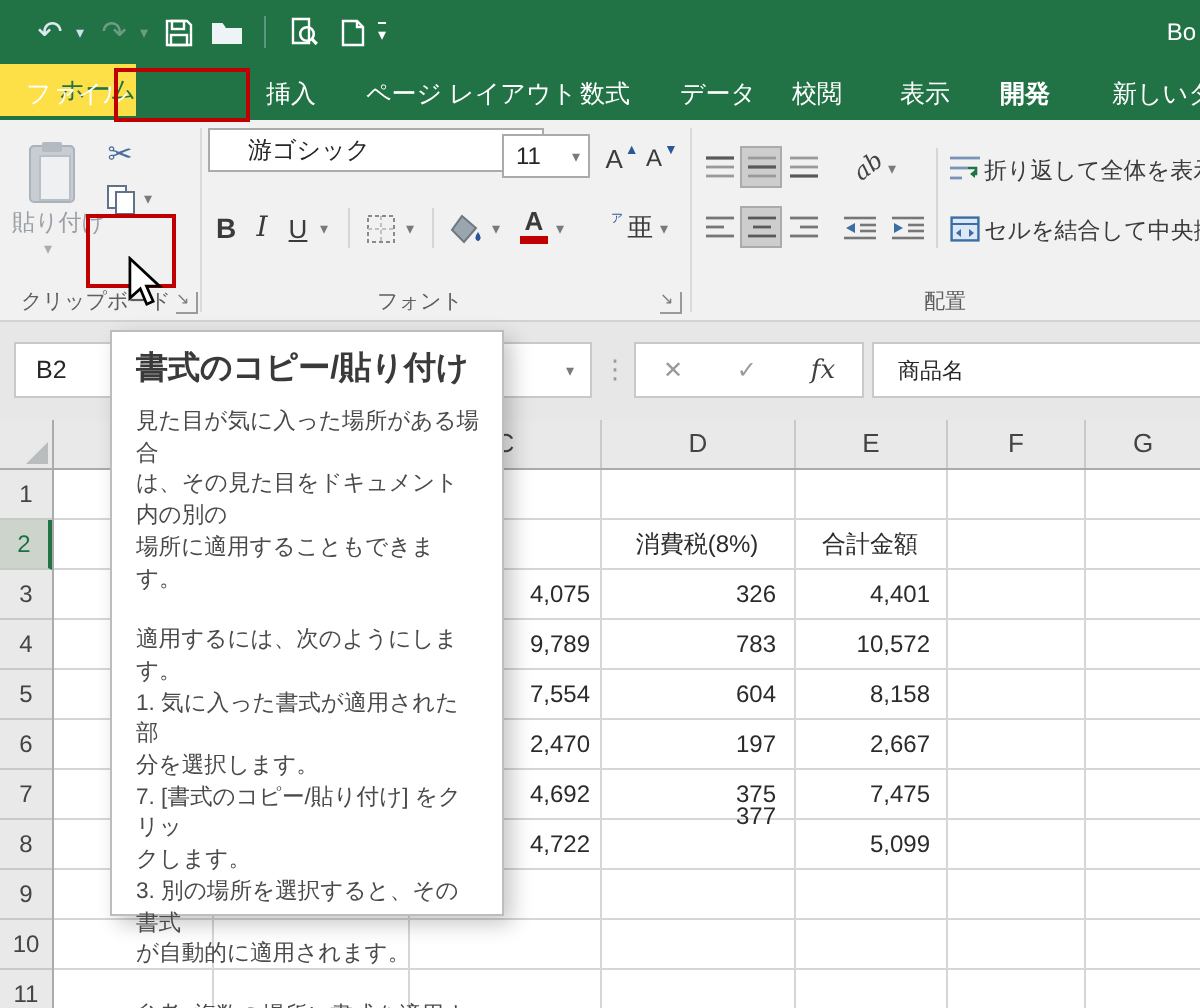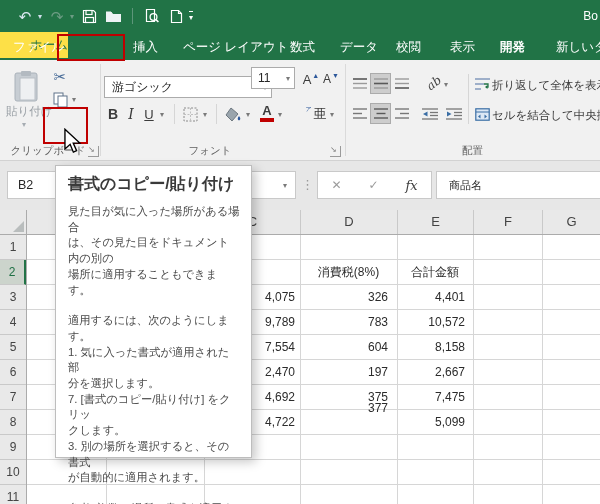--- a/index.html
+++ b/index.html
@@ -146,21 +146,21 @@
     <svg width="42" height="34" viewBox="0 0 42 34">
       <rect x="12" y="6" width="11" height="7" transform="rotate(40 17 9)" fill="#e8b84b" stroke="#a8852f"></rect>
       <rect x="19" y="13" width="7" height="5" transform="rotate(40 22 15)" fill="#6b6b6b"></rect>
       <line x1="25" y1="18" x2="31" y2="25" stroke="#6b6b6b" stroke-width="3"></line>
     </svg>
   </div>
   <div class="grp-label" style="left:2px;top:84px;width:92px;">クリップボード</div>
   <div class="launcher" style="left:88px;top:86px;">↘</div>
   <div class="grp-sep" style="left:100px;"></div>
 
-  <div class="combo" style="left:104px;top:16px;width:168px;padding-left:7px;">
+  <div class="combo" style="left:104px;top:4px;width:168px;padding-left:19px;">
     <span>游ゴシック</span>
     <span class="dd">▾</span>
   </div>
   <div class="combo" style="left:251px;top:7px;width:44px;padding-left:6px;">
     <span>11</span>
     <span class="dd">▾</span>
   </div>
   <div class="btn-ic" style="left:302px;top:10px;width:18px;height:18px;font-size:13px;">
       <span>A</span>
       <span style="font-size:7px;color:#2b579a;margin:-8px 0 0 1px;">▲</span>

